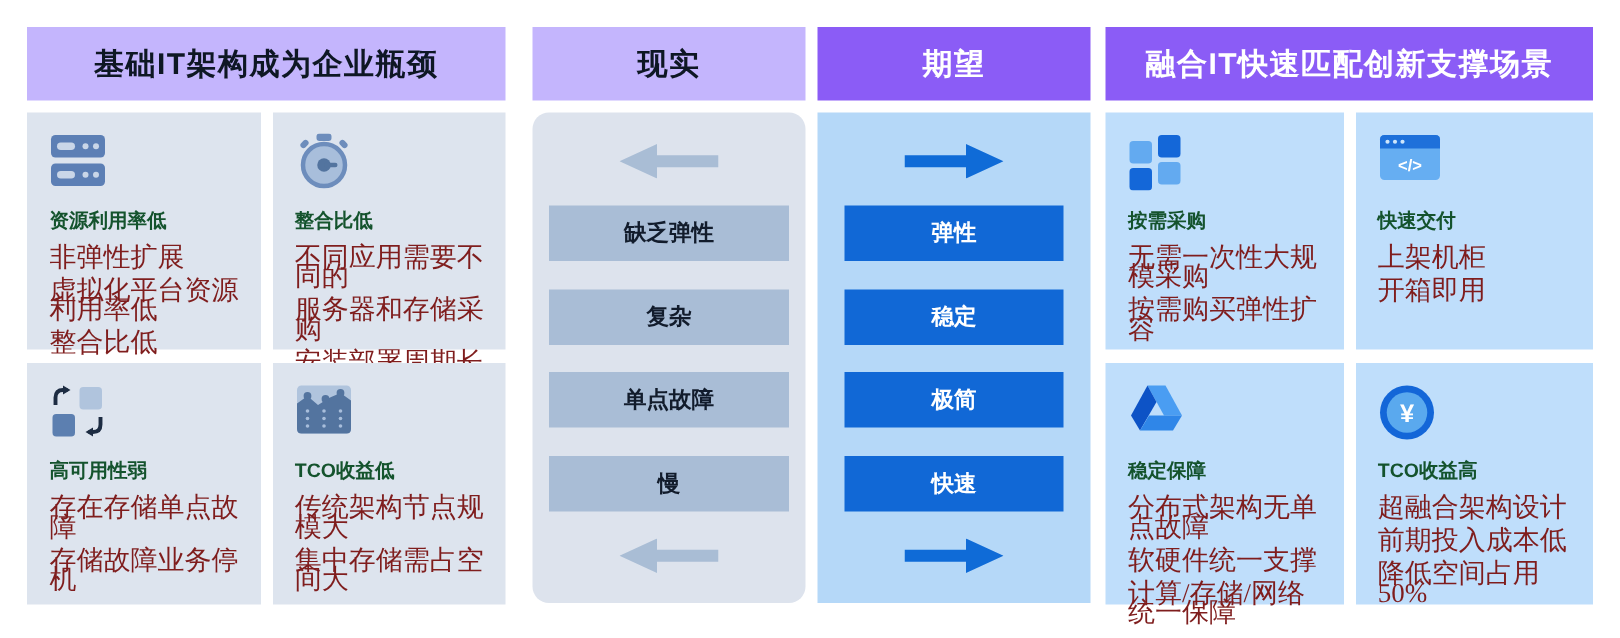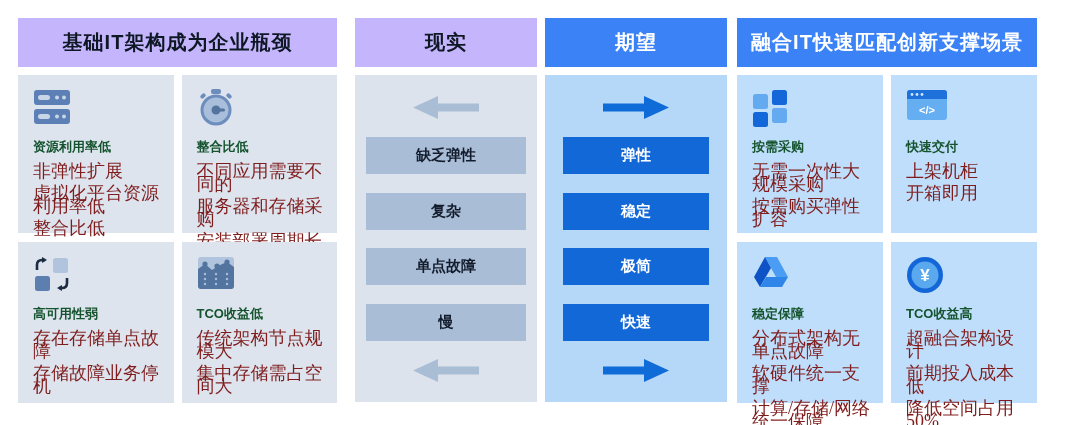--- a/index.html
+++ b/index.html
@@ -8,41 +8,41 @@
     width:1080px; height:425px; background:#ffffff;
     font-family:"Liberation Sans", sans-serif;
     color:#17233a;
   }
   .canvas { display:flex; padding:18px 18px 0 18px; width:1080px; }
 
   
   .hdr { height:49px; display:flex; align-items:center; justify-content:center;
          font-size:20px; font-weight:bold; letter-spacing:1px; }
   .hdr-gray { background:#c4b5fd; color:#0e1724; }
-  .hdr-blue { background:#3b82f6; color:#ffffff; }
+  .hdr-blue { background:#8b5cf6; color:#ffffff; }
 
   
   .sec-left  { width:319px; margin-right:18px; }
   .col-real  { width:182px; margin-right:8px; }
   .col-exp   { width:182px; margin-right:10px; }
-  .sec-right { width:300px; }
+  .sec-right { width:325px; }
 
   .cards { margin-top:8px; display:grid; grid-template-columns:1fr 1fr;
            grid-template-rows:158px 161px; gap:9px 8px; }
   .card { padding:14px 10px 0 15px; }
   .card-gray { background:#dde4ee; }
   .card-blue { background:#bfdefb; }
   .card .ic { height:38px; display:flex; align-items:flex-start; }
   .card h3 { margin:11px 0 9px; font-size:13px; color:#14532d; }
   .card p  { margin:0 0 9px; font-size:18px; line-height:13px; color:#7f1d1d;font-family:Liberation Serif, serif; }
 
   
   .flow { margin-top:8px; height:327px; display:flex; flex-direction:column;
           align-items:center; justify-content:space-between; padding:21px 0 20px; }
-  .flow-gray { background:#dde3ed; }
+  .flow-gray { background:#dde3ed;border-radius:11px; }
   .flow-blue { background:#b5d8f8;text-align:center; }
   .flow-item { height:37px; display:flex; align-items:center; justify-content:center;
                font-size:15px; font-weight:bold; }
   .fi-gray { width:160px; background:#a9bdd6; color:#121c2c; }
   .fi-blue { width:146px; background:#1168d6; color:#ffffff; }
   .arrow svg { display:block; }
 </style>
 </head>
 <body>
 

